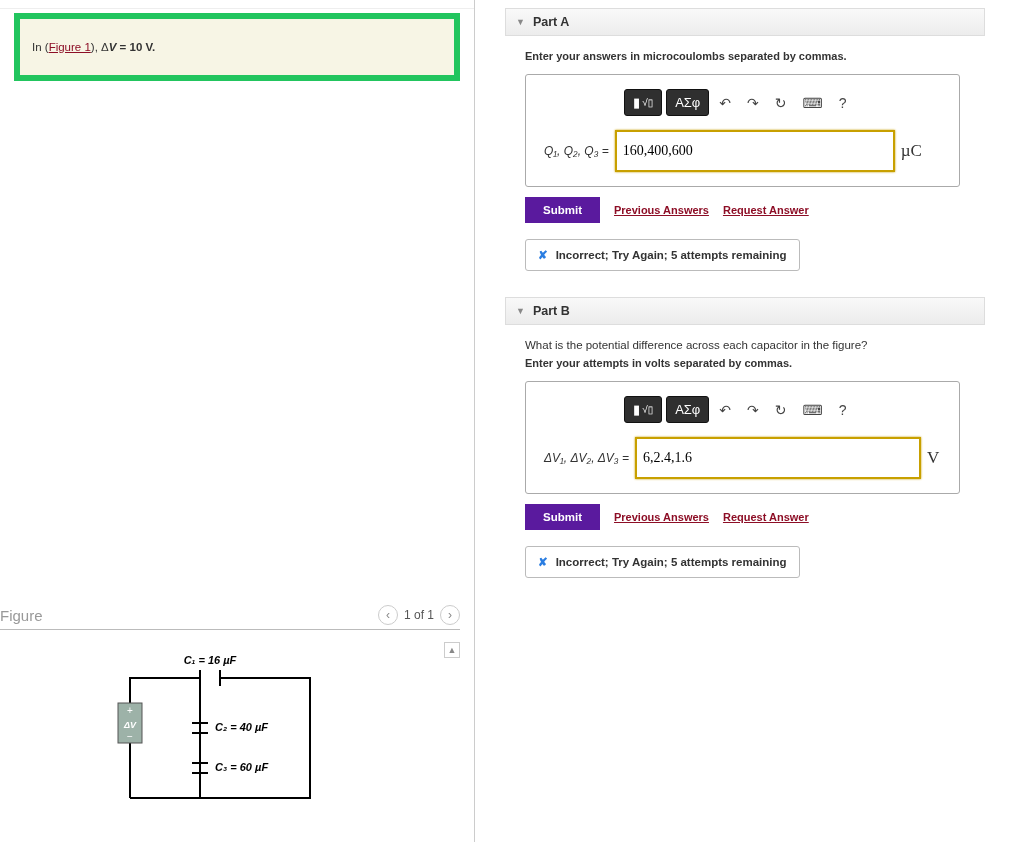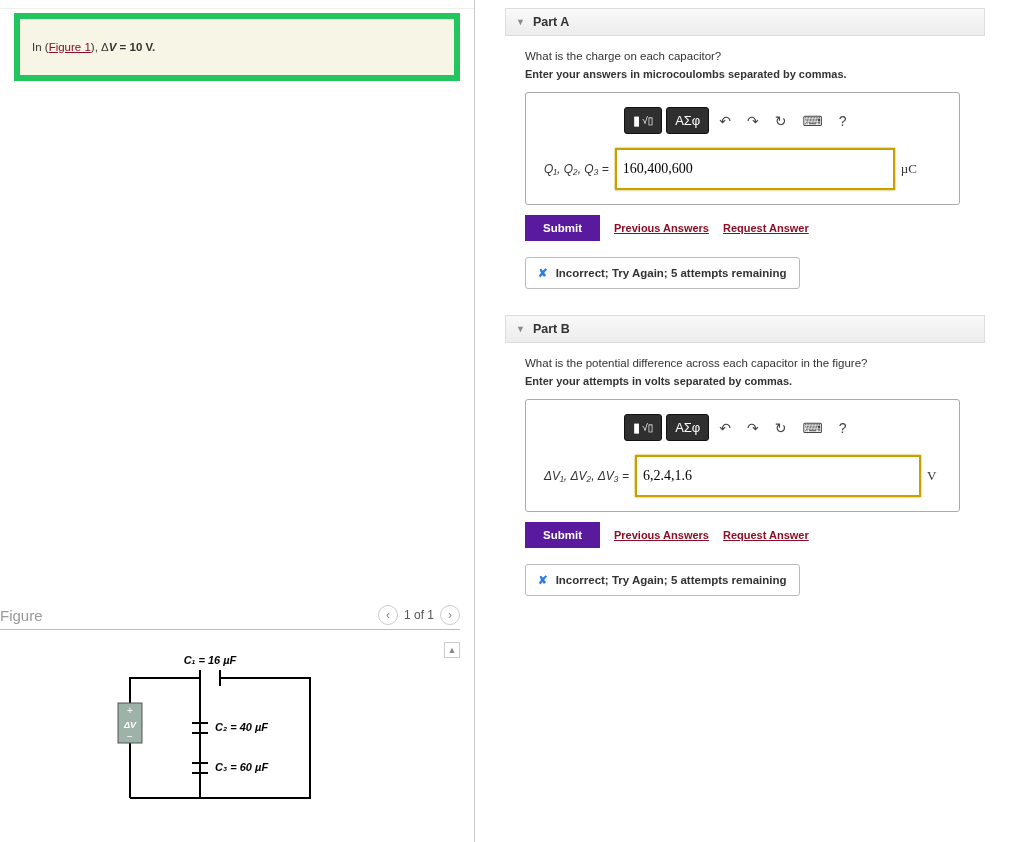--- a/index.html
+++ b/index.html
@@ -127,21 +127,21 @@
   }
   .input-label { font-size: 12px; font-style: italic; }
   .answer-input {
     border: 2px solid #c8a000;
     box-shadow: 0 0 2px #c8a000;
     padding: 11px 6px;
     font-size: 14px;
     width: 280px;
     font-family: 'Times New Roman', serif;
   }
-  .unit-label { font-size: 13px; font-family: 'Times New Roman', serif; }
+  .unit-label { font-size: 17px; font-family: 'Times New Roman', serif; }
 
   .submit-row {
     margin: 6px 0 0 20px;
     display: flex;
     align-items: center;
     gap: 14px;
   }
   .submit-btn {
     background: #5a1a9e;
     color: #fff;
@@ -231,21 +231,20 @@
   </div>
 </div>
 
 <div class="right-panel">
 
   
   <div class="part-header">
     <span class="tri">▼</span>
     <span>Part A</span>
   </div>
-  <div class="question-text">What is the charge on each capacitor?</div>
   <div class="instruction-text">Enter your answers in microcoulombs separated by commas.</div>
 
   <div class="answer-box">
     <div class="toolbar">
       <span class="tool-dark">▮<span style="font-size:10px;">√▯</span></span>
       <span class="tool-dark">ΑΣφ</span>
       <span class="tool-icon">↶</span>
       <span class="tool-icon">↷</span>
       <span class="tool-icon">↻</span>
       <span class="tool-icon">⌨</span>

